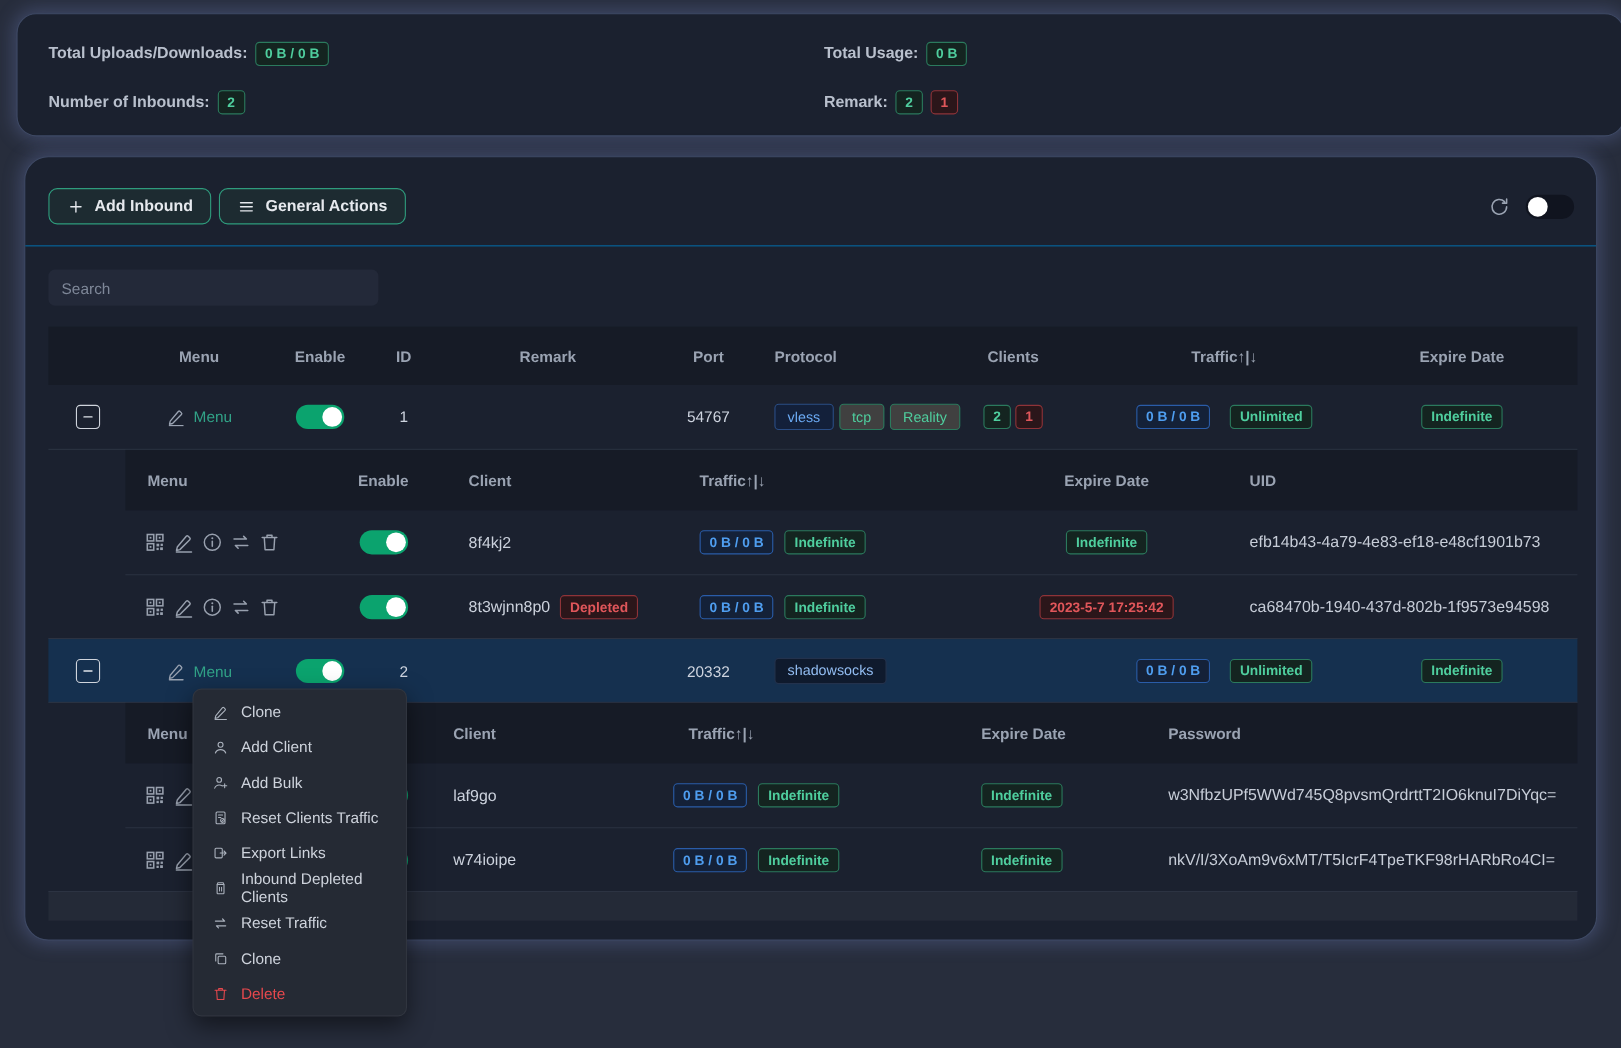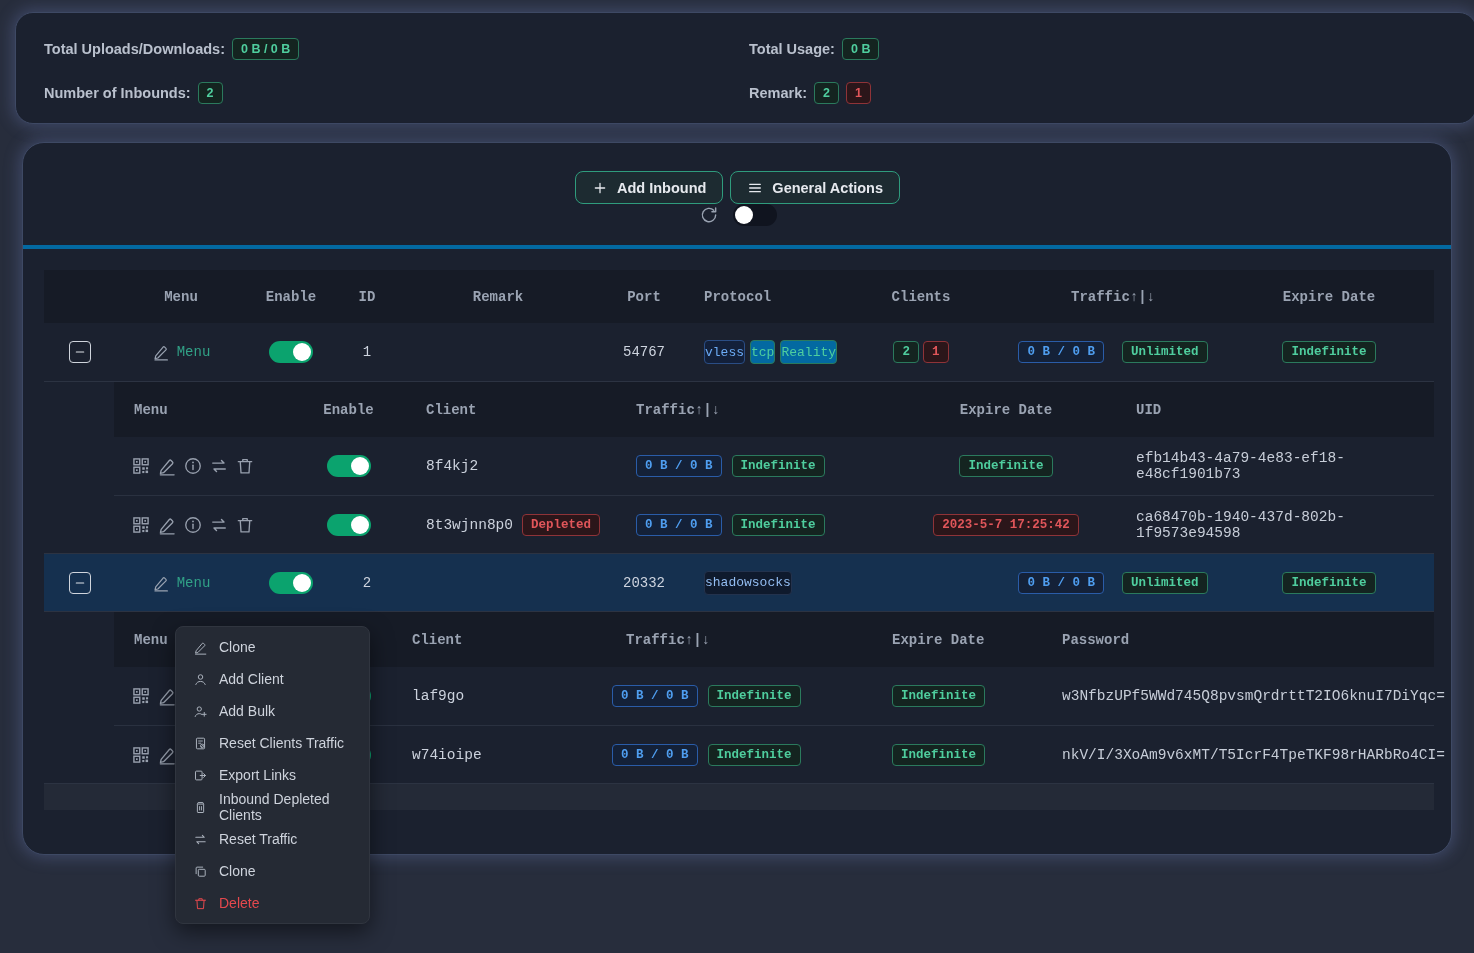--- a/index.html
+++ b/index.html
@@ -33,33 +33,32 @@
   .badge {
     display:inline-flex; align-items:center; justify-content:center;
     height:22px; min-width:22px; padding:0 8px;
     border-radius:4px; font-size:12.5px; font-weight:600;
     border:1px solid transparent; white-space:nowrap;
   }
   .bg-green { color:#4fce9e; border-color:#2b7a5d; background:#142420; }
   .bg-blue  { color:#4f9ef0; border-color:#2a5ca8; background:#142138; }
   .bg-red   { color:#e0565a; border-color:#8f3338; background:#2b161a; }
   .tag {
-    display:inline-flex; align-items:center; height:24px; padding:0 0;
+    display:inline-flex; align-items:center; height:24px; padding:0 11px;
     border-radius:4px; font-size:13px; border:1px solid transparent; white-space:nowrap;
   }
   .tag-blue  { color:#6cabf5; border-color:#2a4d85; background:#13203a; }
-  .tag-green { color:#4fce9e; border-color:#2b7a5d; background:#0369a1; }
+  .tag-green { color:#4fce9e; border-color:#2b7a5d; background:#404040; }
   .tag-ss    { color:#93bdf2; border-color:#23324d; background:#0f1a2d; }
   
   .main-panel { left:22px; top:142px; width:1430px; height:713px; border-radius:22px; }
   .panel-head {
     display:flex; align-items:center; justify-content:space-between;
     padding:28px 20px 19px 21px;
-    border-bottom:4px solid #0369a1;
-    flex-direction:column;
+    border-bottom:1px solid #0369a1;
   }
   .head-left { display:flex; gap:7px; }
   .btn {
     display:inline-flex; align-items:center; gap:9px;
     height:33px; padding:0 16px;
     background:#1d2b31; border:1px solid #2f9c7d; border-radius:8px;
     color:#e6e9ee; font-size:14.5px; font-weight:600; cursor:pointer;
     font-family:inherit;
   }
   .head-right { display:flex; align-items:center; gap:14px; }
@@ -70,21 +69,21 @@
   .switch.off { background:#10141f; } .switch.off .knob { left:2px; }
   
   .panel-body { padding:21px 20px 0 21px; }
   .search-input {
     width:300px; height:33px; background:#232939; border:none; border-radius:6px;
     padding:0 12px; color:#cdd3de; font-size:14px; outline:none; font-family:inherit;
     margin-bottom:19px; display:block;
   }
   .search-input::placeholder { color:#7e8798; }
   
-  .table { width:1390px;font-family:Liberation Mono, monospace; }
+  .table { width:1390px; }
   .t-head, .t-row {
     display:grid;
     grid-template-columns:72px 130px 90px 62px 200px 92px 150px 162px 222px 210px;
     align-items:center;
   }
   .t-head { height:53px; background:#161b26; color:#9aa3b2; font-weight:700; }
   .t-row  { height:59px; border-bottom:1px solid #2c3342; }
   .t-row.selected { background:#15304f; border-top:1px solid #2c3342; }
   .c { text-align:center; justify-self:stretch; }
   .cell-center { display:flex; align-items:center; justify-content:center; gap:8px; }
@@ -251,20 +250,21 @@
             <use href="#i-refresh"></use>
           </svg>
       </span>
       <div class="switch off">
           <div class="knob"></div>
         </div>
     </div>
   </div>
 
   <div class="panel-body">
+    <input class="search-input" placeholder="Search" style="">
 
     <div class="table">
 
       <div class="t-head">
         <div class="c"></div>
         <div class="c">Menu</div>
         <div class="c">Enable</div>
         <div class="c">ID</div>
         <div class="c">Remark</div>
         <div class="c">Port</div>

